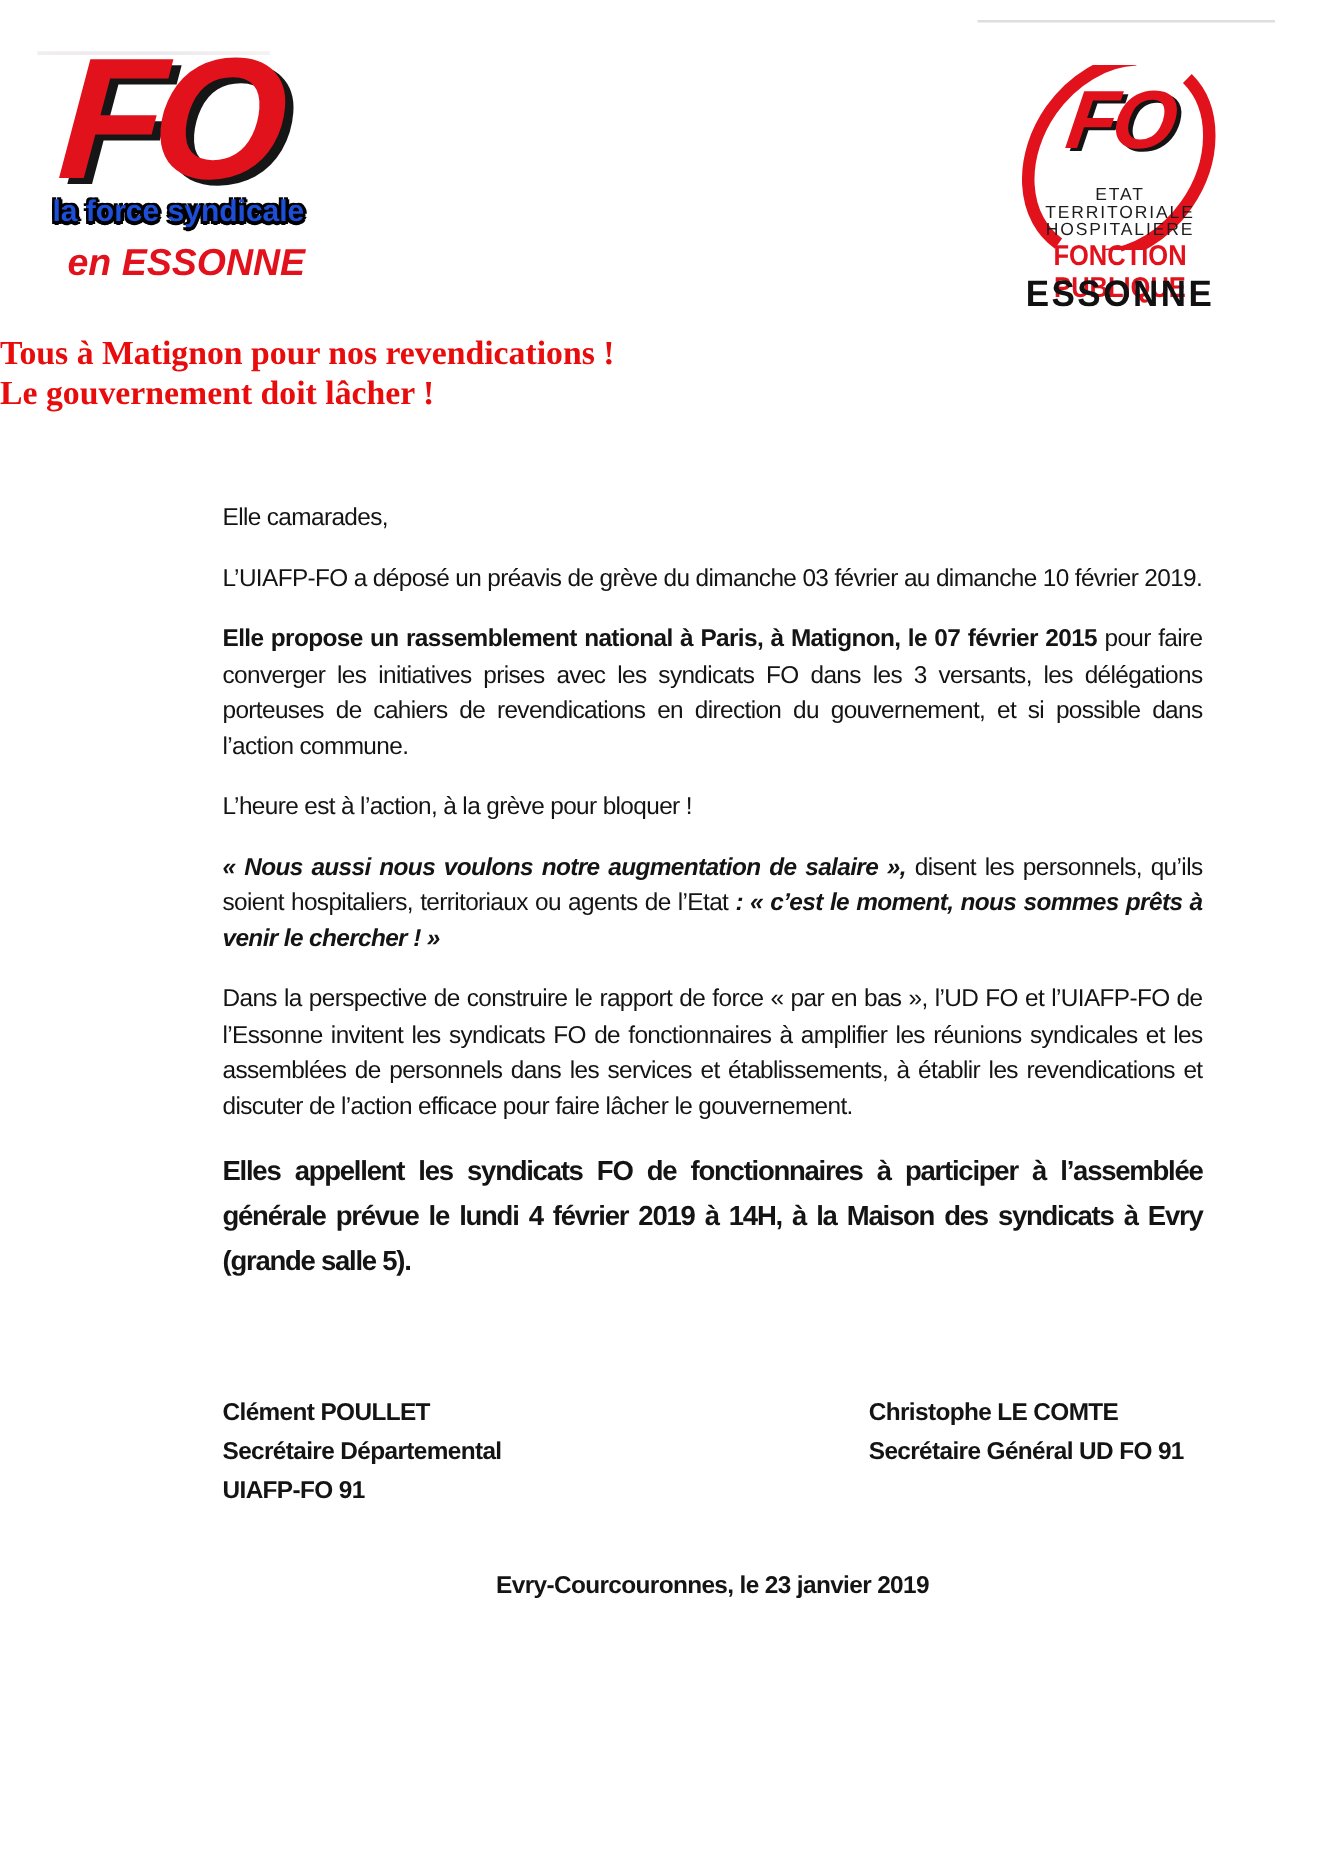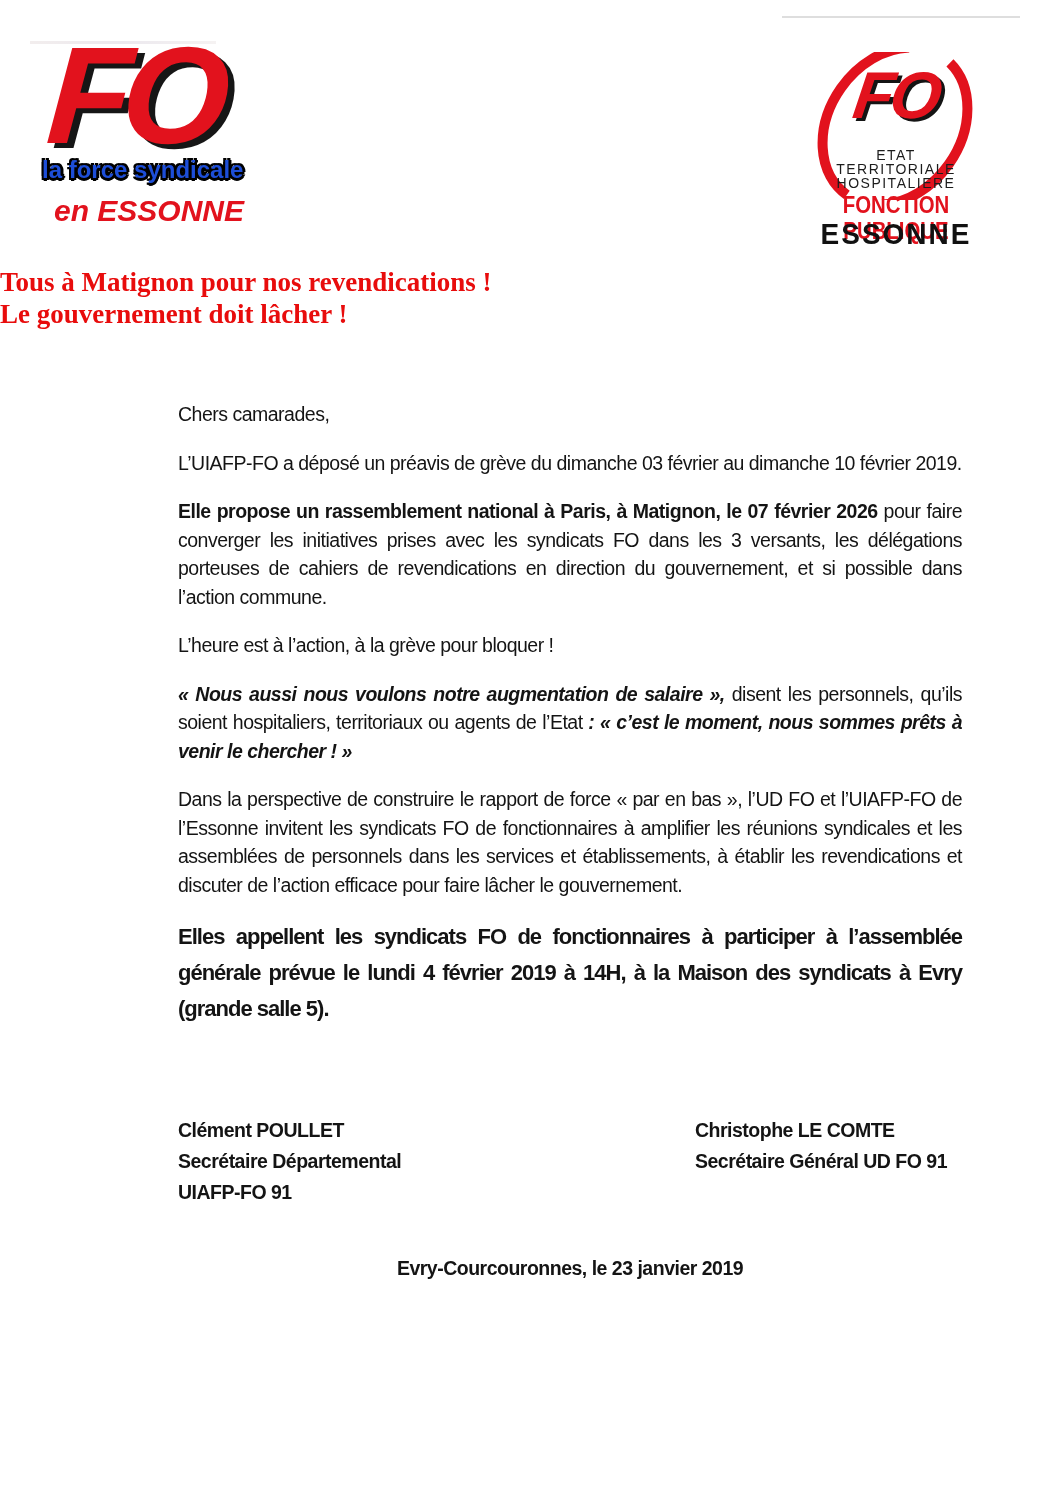--- a/index.html
+++ b/index.html
@@ -126,26 +126,26 @@
     <div class="ess-line">ESSONNE</div>
   </div>
 
   <div class="doc-title">
     <div>Tous à Matignon pour nos revendications !</div>
     <div>Le gouvernement doit lâcher !</div>
   </div>
 
   <div class="letter">
 
-    <p class="single">Chers camarades,</p>
+    <p class="single">Elle camarades,</p>
 
 
     <p>L’UIAFP-FO a déposé un préavis de grève du dimanche 03 février au dimanche 10 février 2019.</p>
 
-    <p><span class="b">Elle propose un rassemblement national à Paris, à Matignon, le 07 février 2026</span><span> pour faire converger les initiatives prises avec les syndicats FO dans les 3 versants, les délégations porteuses de cahiers de revendications en direction du gouvernement, et si possible dans l’action commune.</span></p>
+    <p><span class="b">Elle propose un rassemblement national à Paris, à Matignon, le 07 février 2015</span><span> pour faire converger les initiatives prises avec les syndicats FO dans les 3 versants, les délégations porteuses de cahiers de revendications en direction du gouvernement, et si possible dans l’action commune.</span></p>
 
     <p class="single">L’heure est à l’action, à la grève pour bloquer !</p>
 
     <p><span class="bi">« Nous aussi nous voulons notre augmentation de salaire »,</span><span> disent les personnels, qu’ils soient hospitaliers, territoriaux ou agents de l’Etat </span><span class="bi">: « c’est le moment, nous sommes prêts à venir le chercher ! »</span></p>
 
     <p>Dans la perspective de construire le rapport de force « par en bas », l’UD FO et l’UIAFP-FO de l’Essonne invitent les syndicats FO de fonctionnaires à amplifier les réunions syndicales et les assemblées de personnels dans les services et établissements, à établir les revendications et discuter de l’action efficace pour faire lâcher le gouvernement.</p>
 
     <p class="call">Elles appellent les syndicats FO de fonctionnaires à participer à l’assemblée générale prévue le lundi 4 février 2019 à 14H, à la Maison des syndicats à Evry (grande salle 5).</p>
 
     <div class="signatures">

